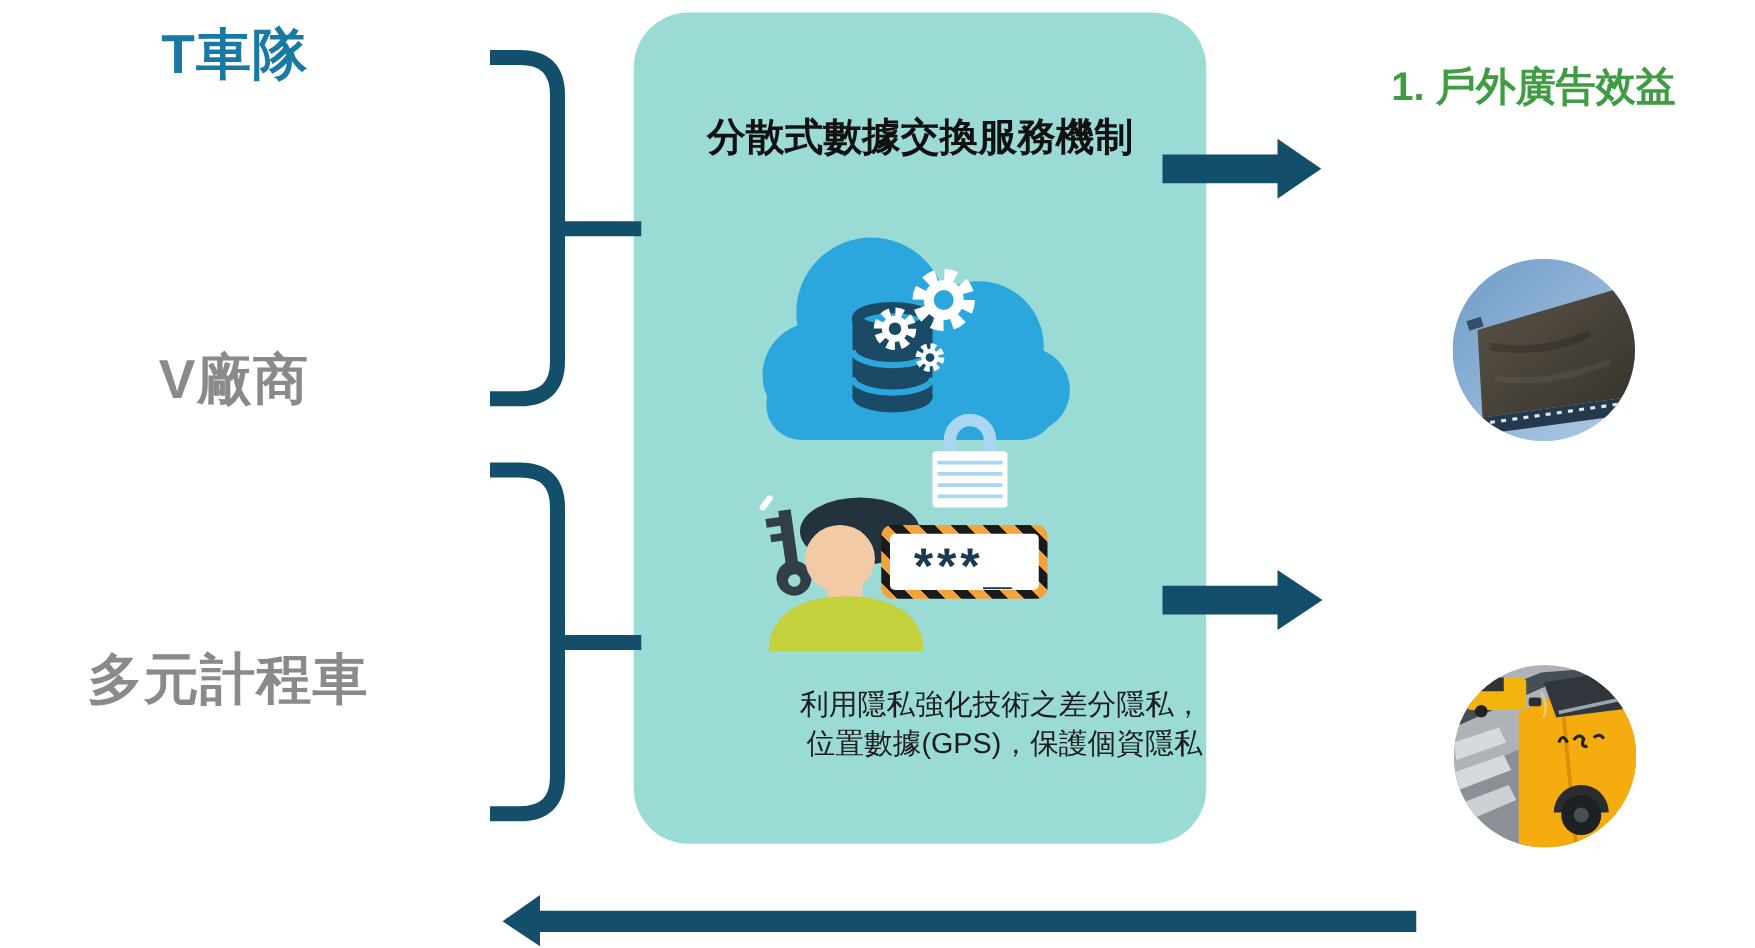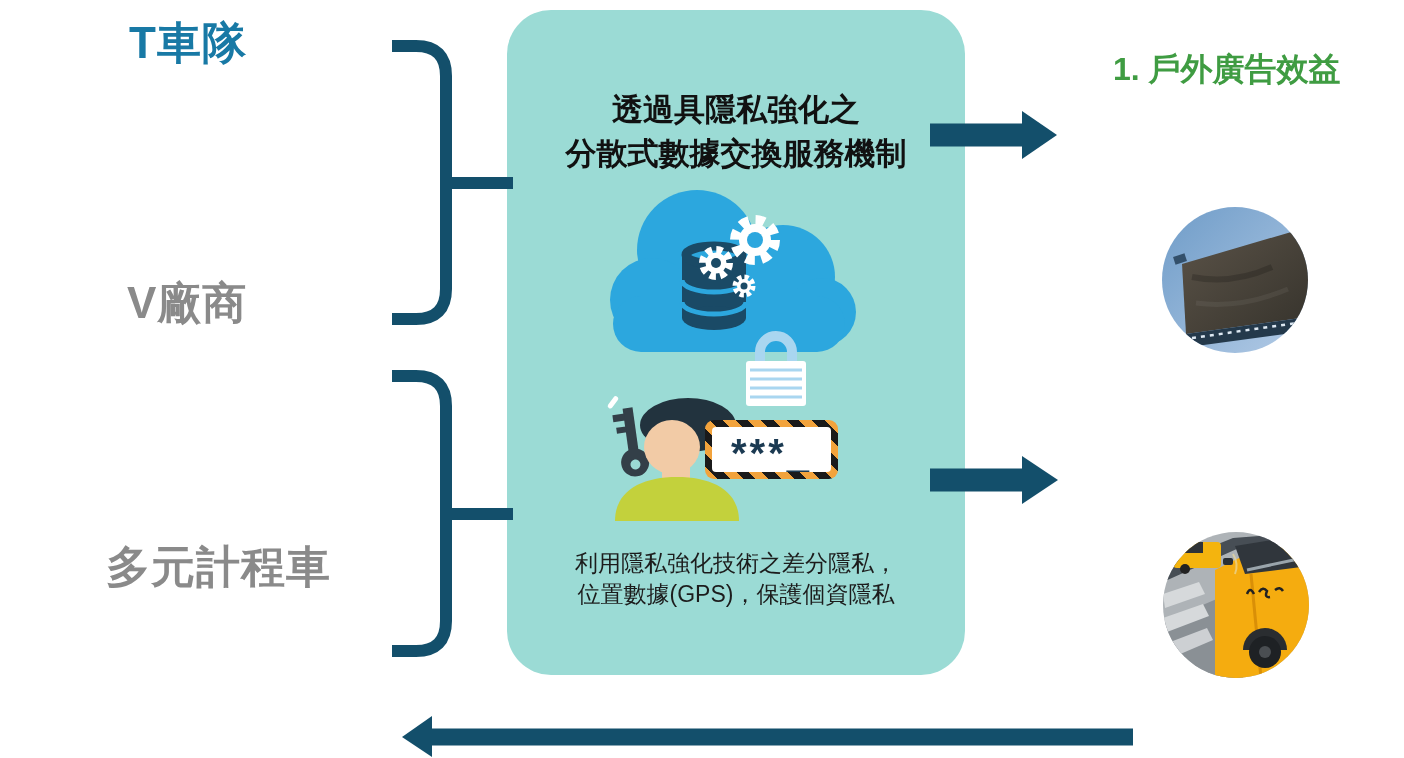--- a/index.html
+++ b/index.html
@@ -2,34 +2,34 @@
 <html style="--dark_teal: #134F6B; --teal_label: #1879A5; --gray_label: #8A8A8A; --green_label: #3F9C42; --box_bg: #9BDBD5; --cloud_blue: #2CA7DE; --navy: #1A4A66; --title_text: #111111; --desc_text: #1C1C1C; --lock_blue: #A9D6F0; --shirt_green: #C3D13C; --skin: #F2CBA6; --hair: #22333E; --key_dark: #333F48; --stripe_orange: #F2A33C; --stripe_dark: #1A1A1A; --password_navy: #1B3A52;"><head>
 <meta charset="utf-8">
 <style>
   html,body{margin:0;padding:0;background:#fff;}
   .canvas{position:relative;width:1404px;height:758px;background:#fff;overflow:hidden;
           font-family:"Liberation Sans","DejaVu Sans",sans-serif;}
   .abs{position:absolute;}
   .left-label{font-weight:700;font-size:44px;letter-spacing:1px;white-space:nowrap;}
   .t-fleet{left:129px;top:14px;color:var(--teal_label);}
   .v-vendor{left:127px;top:274px;color:var(--gray_label);}
-  .multi-taxi{left:70px;top:538px;color:var(--gray_label);margin-left:36px;}
+  .multi-taxi{left:70px;top:514px;color:var(--gray_label);}
   .center-box{left:507px;top:10px;width:458px;height:665px;border-radius:44px;background:var(--box_bg);}
   .box-title{left:507px;top:88px;width:458px;text-align:center;font-weight:700;
              font-size:31px;line-height:44px;color:var(--title_text);}
   .noise{left:610px;top:355px;width:130px;font-weight:700;font-size:35px;letter-spacing:1px;
          color:var(--navy);}
   .pw-box{left:705px;top:420px;width:133px;height:59px;border-radius:9px;box-sizing:border-box;
           background:repeating-linear-gradient(45deg,var(--stripe_orange) 0 9px,var(--stripe_dark) 9px 18px);
           padding:7px;}
   .pw-inner{width:100%;height:100%;background:#fff;border-radius:4px;display:flex;
             align-items:center;justify-content:center;}
   .pw-text{font-weight:700;font-size:40px;letter-spacing:3px;color:var(--password_navy);
            transform:translateY(4px);}
-  .box-desc{left:510px;top:548px;width:452px;text-align:center;font-size:23px;line-height:31px;
+  .box-desc{left:510px;top:548px;width:452px;text-align:right;font-size:23px;line-height:31px;
             color:var(--desc_text);}
   .out-label{font-weight:700;font-size:32px;color:var(--green_label);white-space:nowrap;}
   .out-1{left:1113px;top:48px;}
   .out-2{left:1098px;top:410px;}
   .photo{width:146px;height:146px;border-radius:50%;overflow:hidden;}
   .photo-1{left:1162px;top:207px;}
   .photo-2{left:1163px;top:532px;}
   svg{display:block;}
   .layer{left:0;top:0;pointer-events:none;}
 </style>
@@ -91,21 +91,20 @@
     <g>
       <ellipse cx="688" cy="425" rx="48" ry="27" fill="var(--hair)"></ellipse>
       <path d="M716,420 q22,6 20,48 q-14,-4 -22,-16 Z" fill="var(--hair)"></path>
       <rect x="662" y="452" width="28" height="28" fill="var(--skin)"></rect>
       <ellipse cx="672" cy="447" rx="28" ry="27" fill="var(--skin)"></ellipse>
       <path d="M615,521 C615,491 641,477 677,477 C713,477 739,491 739,521 Z" fill="var(--shirt_green)"></path>
     </g>
   </svg>
 
   <div class="abs box-title">
-    <div>透過具隱私強化之</div>
     <div>分散式數據交換服務機制</div>
   </div>
   <div class="abs pw-box">
     <div class="pw-inner">
       <span class="pw-text">***_</span>
     </div>
   </div>
   <div class="abs box-desc">
     <div>利用隱私強化技術之差分隱私，</div>
     <div>位置數據(GPS)，保護個資隱私</div>

